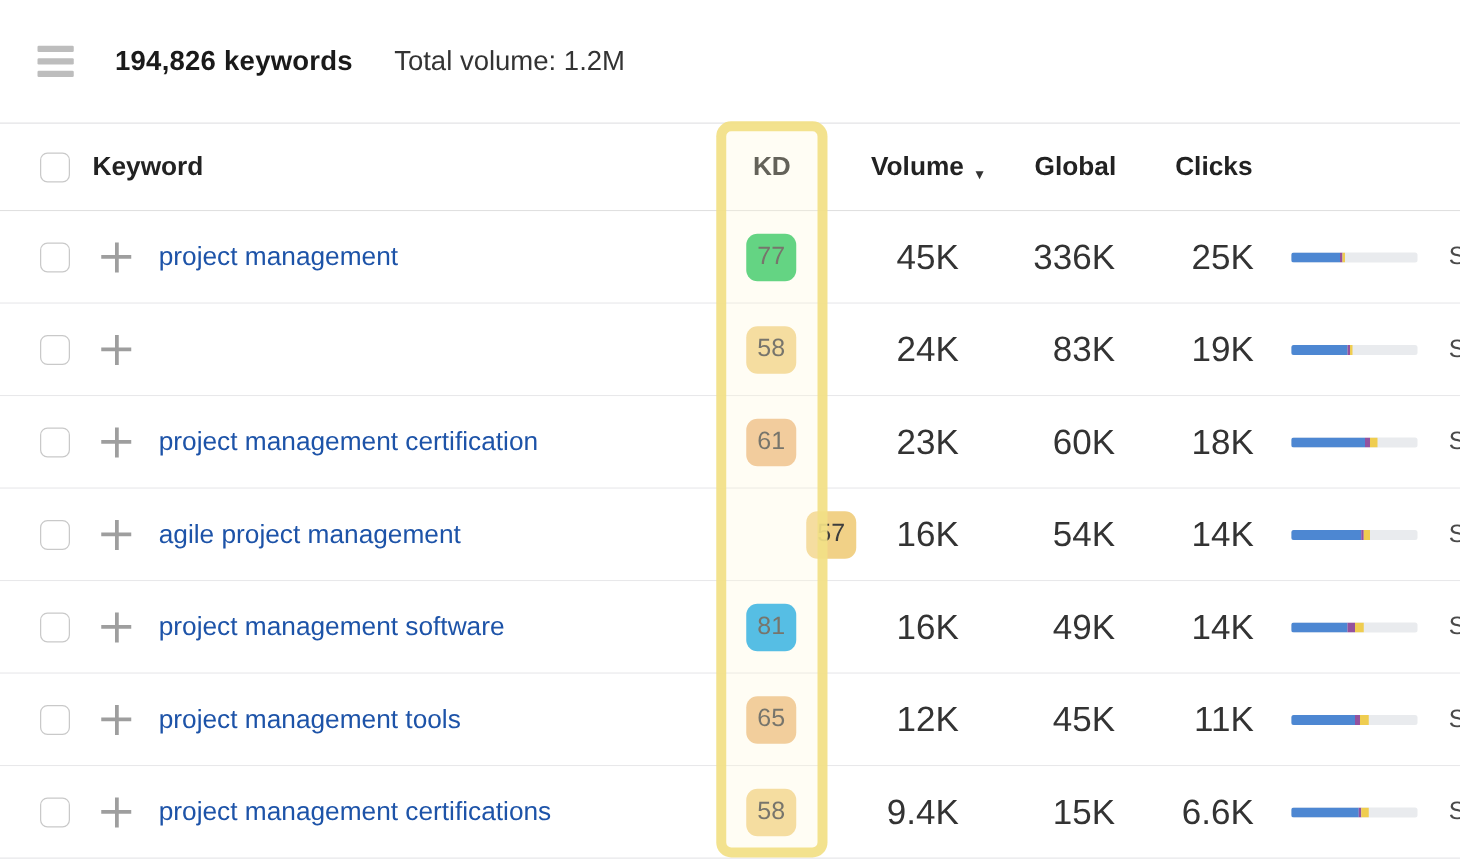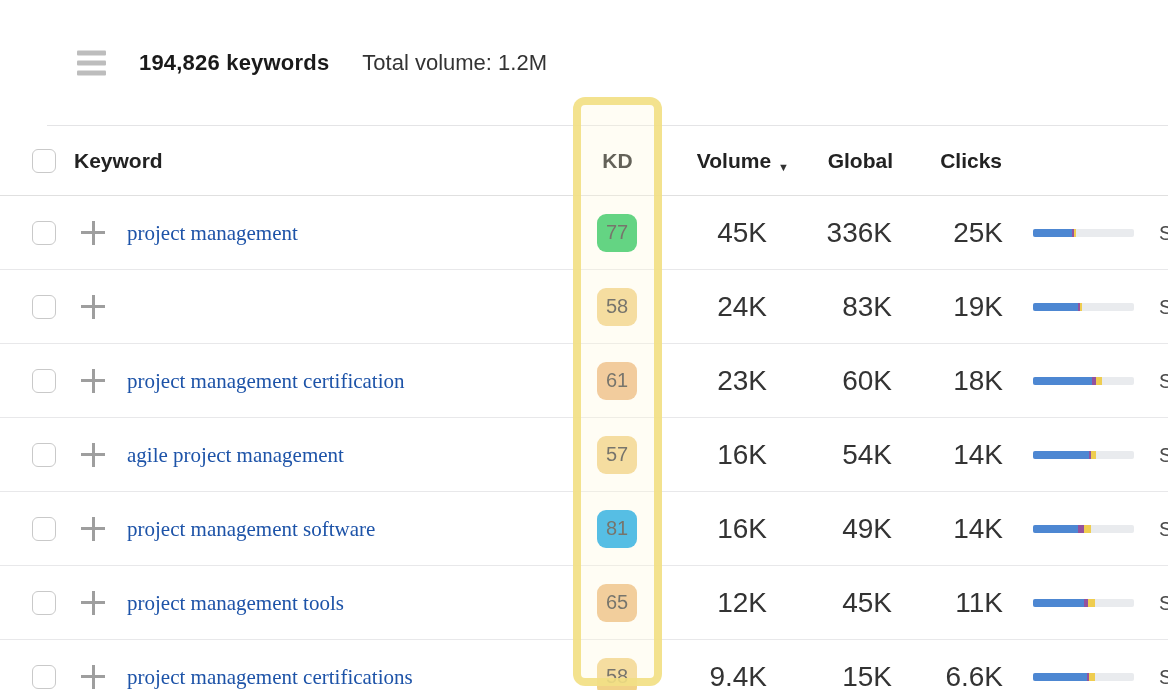--- a/index.html
+++ b/index.html
@@ -1,21 +1,21 @@
 <!DOCTYPE html>
 <html><head>
 <meta charset="utf-8">
 <style>
   * { margin:0; padding:0; box-sizing:border-box; }
   html,body { background:#fff; }
   body { font-family:"Liberation Sans", sans-serif; color:#333; }
   .page { position:relative; width:1168px; height:690px; background:#fff; overflow:hidden; }
 
   
-  .topbar { position:relative; height:126px; border-bottom:1px solid #e4e4e6; display:flex; align-items:center;margin-left:47px; }
+  .topbar { position:relative; height:99px; border-bottom:1px solid #e4e4e6; display:flex; align-items:center; }
   .hamburger { position:absolute; left:30px; top:50%; transform:translateY(-50%); width:29px; height:25px;
                display:flex; flex-direction:column; justify-content:space-between; cursor:pointer; }
   .hamburger span { display:block; height:5px; width:29px; background:#bdbdbd; border-radius:1px; }
   .kw-count { margin-left:92px; font-size:22px; font-weight:700; color:#1a1a1a; letter-spacing:0.2px; }
   .total-volume { margin-left:33px; font-size:22px; font-weight:400; color:#333; }
 
   
   .thead { position:relative; height:70px; border-bottom:1px solid #e0e0e0; }
   .thead .hcell { position:absolute; top:50%; transform:translateY(-50%); font-size:21px; font-weight:700; color:#222; }
   .h-keyword { left:74px; }
@@ -27,21 +27,21 @@
 
   
   .checkbox { position:absolute; left:32px; top:50%; transform:translateY(-50%);
               width:24px; height:24px; border:1.5px solid #c9c9c9; border-radius:6px; background:#fff; cursor:pointer; }
 
   
   .row { position:relative; height:74px; border-bottom:1px solid #e8e8ea; background:#fff; }
   .plus-icon { position:absolute; left:81px; top:50%; transform:translateY(-50%); width:24px; height:24px; cursor:pointer; }
   .plus-icon::before { content:""; position:absolute; left:0; top:50%; margin-top:-1.5px; width:24px; height:3px; background:#9e9e9e; }
   .plus-icon::after  { content:""; position:absolute; top:0; left:50%; margin-left:-1.5px; height:24px; width:3px; background:#9e9e9e; }
-  .kw-link { position:absolute; left:127px; top:50%; transform:translateY(-50%); font-size:21px; color:#1d53a8; text-decoration:none; cursor:pointer;font-family:Liberation Serif, serif; }
+  .kw-link { position:absolute; left:127px; top:50%; transform:translateY(-50%); font-size:21px; color:#1d53a8; text-decoration:none; cursor:pointer; }
   .kd-badge { position:absolute; left:597px; top:50%; transform:translateY(-50%); width:40px; height:38px;
               border-radius:9px; font-size:20px; color:#3d3d3d; display:flex; align-items:center; justify-content:center; }
   .num { position:absolute; top:50%; transform:translateY(-50%); font-size:28px; color:#333; text-align:right; }
   .col-volume { right:401px; }
   .col-global { right:276px; }
   .col-clicks { right:165px; }
   .bar { position:absolute; left:1033px; top:50%; transform:translateY(-50%); width:101px; height:8px;
          border-radius:2px; overflow:hidden; display:flex; background:#e9ebee; }
   .bar-seg { height:8px; flex:0 0 auto; }
   .serp-cut { position:absolute; left:1159px; top:50%; transform:translateY(-50%); width:9px; overflow:hidden;
@@ -124,21 +124,21 @@
       <span class="bar-seg seg-purple" style="width: 4px; background: rgb(148, 82, 158);"></span>
       <span class="bar-seg seg-yellow" style="width: 6px; background: rgb(239, 205, 80);"></span>
     </span>
     <span class="serp-cut">SERP</span>
   </div>
 
   <div class="row">
     <span class="checkbox"></span>
     <span class="plus-icon"></span>
     <a class="kw-link">agile project management</a>
-    <span class="kd-badge" style="background: rgb(241, 209, 135);">57</span>
+    <span class="kd-badge" style="background: rgb(241, 209, 135); margin-left: 48px;">57</span>
     <span class="num col-volume">16K</span>
     <span class="num col-global">54K</span>
     <span class="num col-clicks">14K</span>
     <span class="bar">
       <span class="bar-seg seg-blue" style="width: 56px; background: rgb(77, 135, 210);"></span>
       <span class="bar-seg seg-purple" style="width: 2px; background: rgb(148, 82, 158);"></span>
       <span class="bar-seg seg-yellow" style="width: 5px; background: rgb(239, 205, 80);"></span>
     </span>
     <span class="serp-cut">SERP</span>
   </div>

